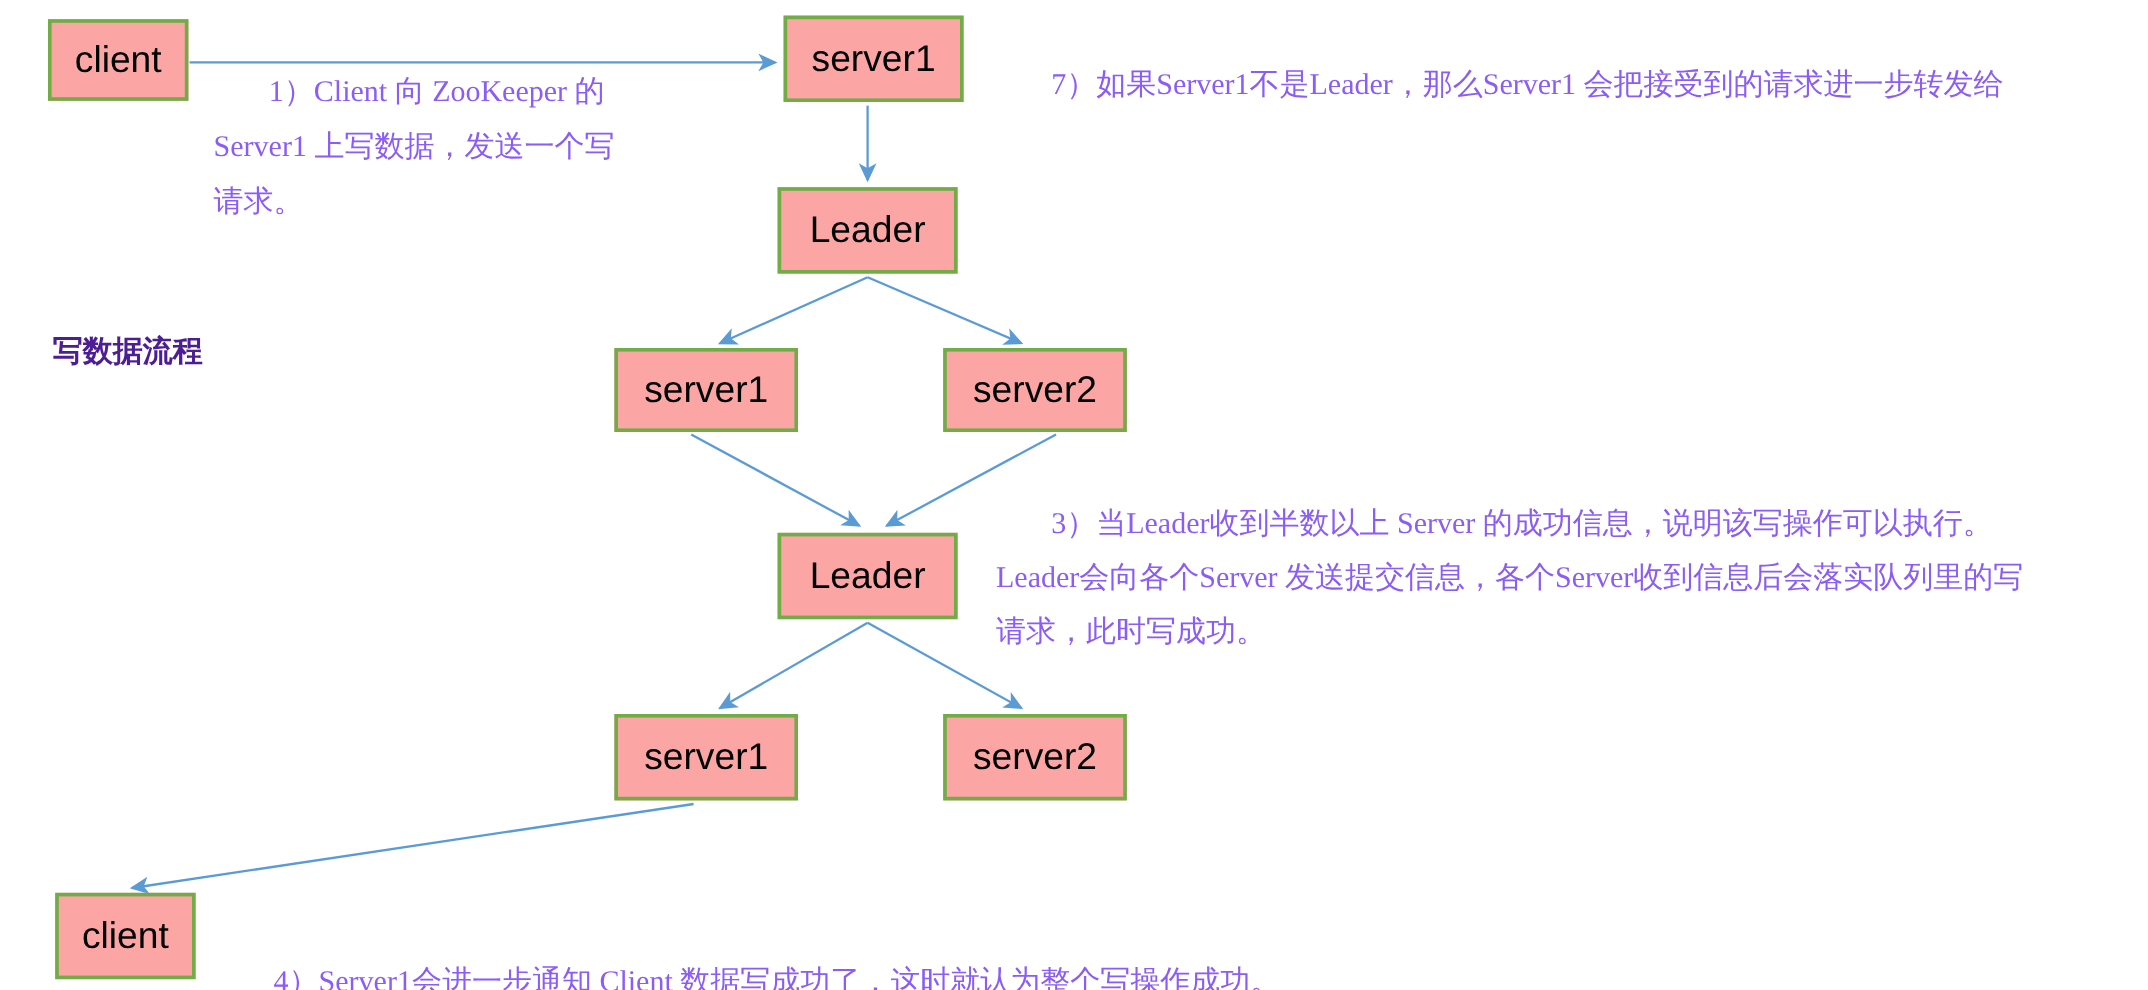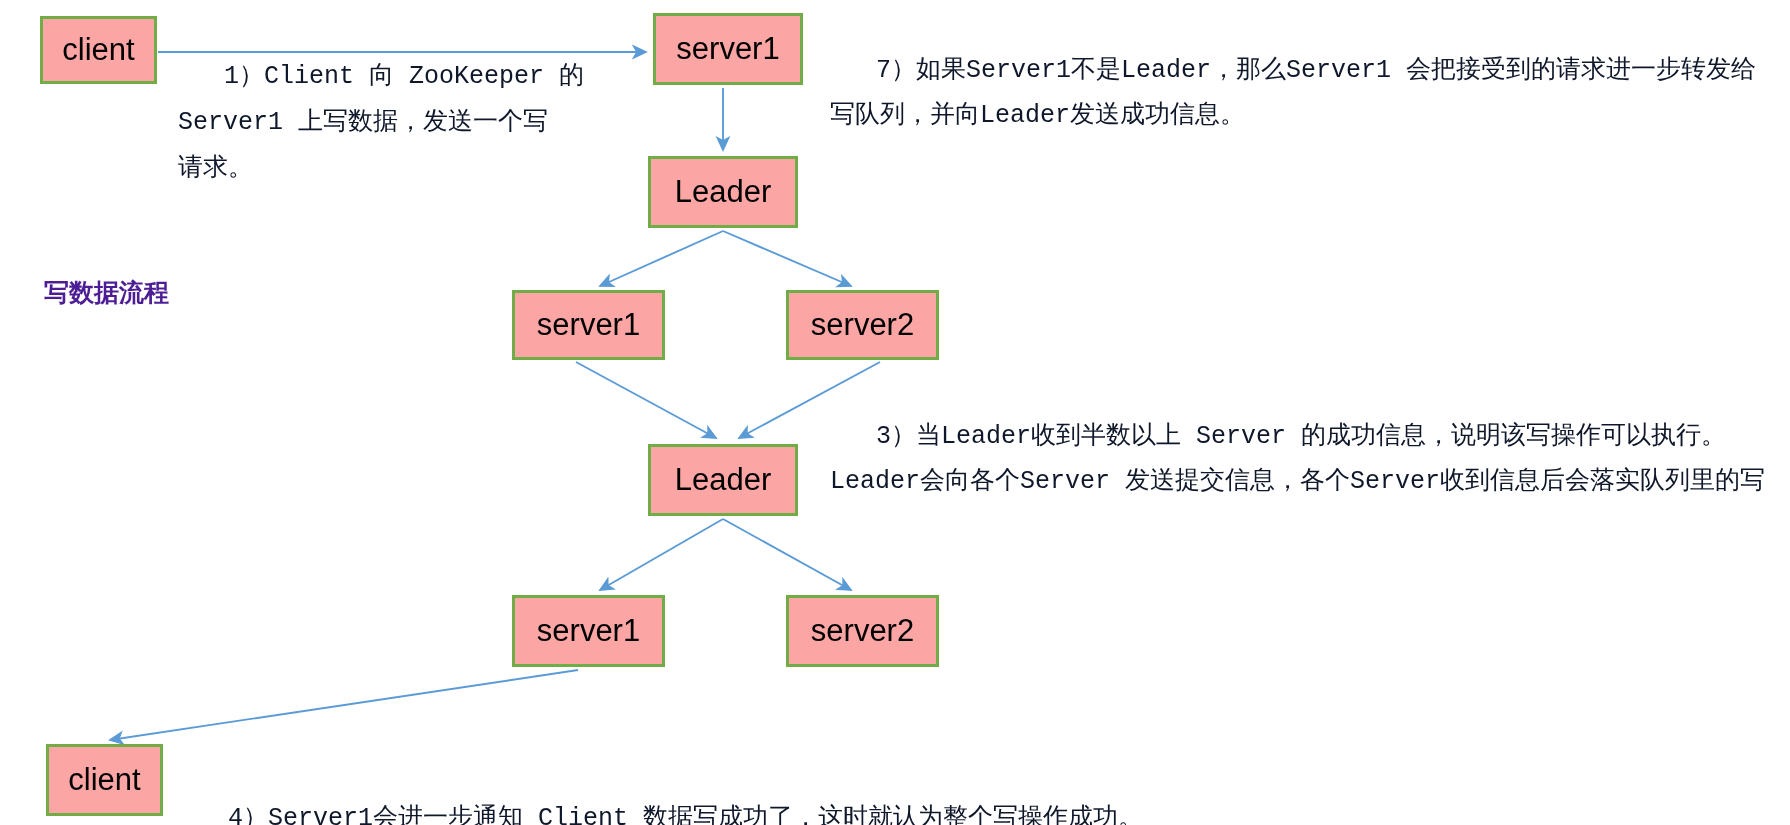--- a/index.html
+++ b/index.html
@@ -32,22 +32,22 @@
     align-items: center;
     justify-content: center;
     font-family: "Liberation Sans", sans-serif;
     font-size: 31px;
     color: #000000;
     letter-spacing: 0px;
     z-index: 3;
   }
   .para {
     position: absolute;
-    color: #0f172a;
-    font-family: Liberation Mono, monospace;
+    color: #8b5cf6;
+    font-family: Liberation Serif, serif;
     font-size: 26px;
     line-height: 44px;
     white-space: nowrap;
     z-index: 2;
   }
   .para .ln { display: block; }
   .para .ln.indent { text-indent: 46px; }
   .label-red {
     position: absolute;
     color: #4c1d95;
@@ -121,25 +121,25 @@
   </div>
 
   <div class="para" style="left:178px; top:54px; width:420px; font-size:25px; line-height:46px;">
     <span class="ln indent">1）Client 向 ZooKeeper 的</span>
     <span class="ln">Server1 上写数据，发送一个写</span>
     <span class="ln">请求。</span>
   </div>
 
   <div class="para" style="left:830px; top:48px; font-size:25px; line-height:45px;">
     <span class="ln indent">7）如果Server1不是Leader，那么Server1 会把接受到的请求进一步转发给</span>
-    <span class="ln">写队列，并向Leader发送成功信息。</span>
   </div>
 
   <div class="para" style="left:830px; top:414px; font-size:25px; line-height:45px;">
     <span class="ln indent">3）当Leader收到半数以上 Server 的成功信息，说明该写操作可以执行。</span>
     <span class="ln">Leader会向各个Server 发送提交信息，各个Server收到信息后会落实队列里的写</span>
+    <span class="ln">请求，此时写成功。</span>
   </div>
 
   <div class="para" style="left:228px; top:796px; font-size:25px; line-height:45px;">
     <span class="ln">4）Server1会进一步通知 Client 数据写成功了，这时就认为整个写操作成功。</span>
   </div>
 
 </div>
 
 </body></html>

